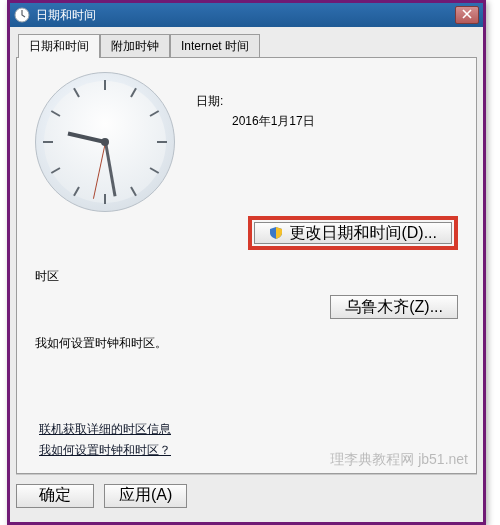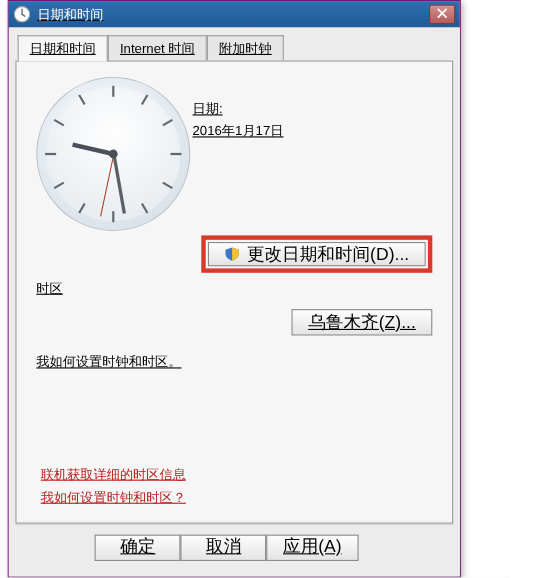--- a/index.html
+++ b/index.html
@@ -5,27 +5,26 @@
   * { box-sizing: border-box; margin: 0; padding: 0; }
   body {
     font-family: "Microsoft YaHei", Tahoma, sans-serif;
     font-size: 12px;
     background: #fff;
     width: 500px;
     height: 525px;
     overflow: hidden;
   }
   .window {
-    width: 412px;
+    width: 479px;
     height: 525px;
     margin-left: 7px;
-    border: 1px solid #701a75;
+    border: 3px solid #701a75;
     background: #ececec;
     box-shadow: 2px 2px 6px rgba(0,0,0,0.3);
-    text-decoration: underline;
   }
   .titlebar {
     height: 24px;
     background: linear-gradient(#2f6fb0, #1f5a95);
     color: #fff;
     display: flex;
     align-items: center;
     padding: 0 4px;
     gap: 6px;
   }
@@ -71,21 +70,21 @@
   }
   .tabpanel {
     border: 1px solid #9c9c9c;
     background: #f6f6f6;
     flex: 1;
     padding: 14px 18px 10px 18px;
     position: relative;
   }
   .toprow {
     display: flex;
-    gap: 2px;
+    gap: 21px;
     align-items: flex-start;
   }
   .clock {
     width: 140px; height: 140px;
     position: relative;
   }
   .clock-face {
     width: 140px; height: 140px;
     border-radius: 50%;
     background: radial-gradient(circle at 45% 40%, #ffffff 0%, #e8eef4 45%, #cfd7de 100%);
@@ -117,21 +116,21 @@
   .hub {
     position: absolute; left:50%; top:50%;
     width:8px; height:8px; margin:-4px 0 0 -4px;
     background:#4a5058; border-radius:50%;
   }
   .infocol {
     padding-top: 14px;
     line-height: 1.5;
   }
   .infocol .lbl { margin-top: 6px; }
-  .infocol .val { margin-top: 2px; margin-bottom: 10px; }
+  .infocol .val { margin-top: 2px; margin-bottom: 10px; margin-left: 36px; }
   .btn {
     display: inline-flex;
     align-items: center;
     gap: 6px;
     padding: 3px 14px;
     height: 24px;
     border: 1px solid #8a8a8a;
     background: linear-gradient(#fdfdfd, #e4e4e4);
     font-size: 16px;
     cursor: default;
@@ -143,46 +142,47 @@
   }
   .highlight-red {
     border: 4px solid #d63a2b;
     padding: 2px;
     display: inline-block;
   }
   .highlight-red .btn { height: 22px; }
   .shield {
     width: 14px; height: 14px; display:inline-block;
   }
-  .section { margin-top: 6px; }
+  .section { margin-top: 18px; }
   .section-label { margin-bottom: 10px; }
   .tz-line { margin-bottom: 12px; }
   .tz-btn-row {
     display:flex; justify-content:flex-end; margin-top: 4px;
   }
   .link {
-    color: #b91c1c;
+    color: #0f172a;
     text-decoration: underline;
     cursor: pointer;
     display: inline-block;
     margin-top: 4px;
   }
   .links-block { position: absolute; bottom: 14px; left: 22px; }
   .watermark {
     position: absolute; right: 8px; bottom: 4px;
     font-size: 14px; color: rgba(0,0,0,0.25);
     pointer-events: none;
   }
   .footer {
     border-top: 1px solid #c8c8c8;
     background: #ececec;
     height: 42px;
     display: flex;
     align-items: center;
-    justify-content: center;
+    justify-content: flex-start;
+    gap: 10px;
     padding-right: 14px;
   }
   .footer .btn { min-width: 78px; justify-content: center; }
 </style>
 </head>
 <body>
 
 <div class="window">
   <div class="titlebar">
     <span class="titlebar-icon">
@@ -197,22 +197,22 @@
         <svg width="10" height="10" viewBox="0 0 10 10">
             <path d="M1 1l8 8M9 1l-8 8" stroke="#fff" stroke-width="1.6"></path>
           </svg>
       </span>
     </div>
   </div>
 
   <div class="client">
     <div class="tabstrip">
       <div class="tab active"><span>日期和时间</span></div>
+      <div class="tab"><span>附加时钟</span></div>
       <div class="tab"><span>Internet 时间</span></div>
-      <div class="tab"><span>附加时钟</span></div>
     </div>
 
     <div class="tabpanel">
 
       <div class="toprow">
         <div class="clock">
           <div class="clock-face">
             <div class="tick" style="transform:translate(-50%,-62px) rotate(0deg)"></div>
             <div class="tick" style="transform:translate(-50%,-62px) rotate(30deg)"></div>
             <div class="tick" style="transform:translate(-50%,-62px) rotate(60deg)"></div>
@@ -261,27 +261,25 @@
           </button>
         </div>
         <div style="margin-top:16px">我如何设置时钟和时区。</div>
       </div>
 
       <div class="links-block">
         <a class="link">联机获取详细的时区信息</a><br>
         <a class="link">我如何设置时钟和时区？</a>
       </div>
 
+      <div class="watermark">理李典教程网 jb51.net</div>
     </div>
 
     <div class="footer">
       <button class="btn">
           <span>确定</span>
         </button>
       <button class="btn">
-          <span>取消</span>
-        </button>
-      <button class="btn">
           <span>应用(A)</span>
         </button>
     </div>
   </div>
 </div>
 
 </body></html>

